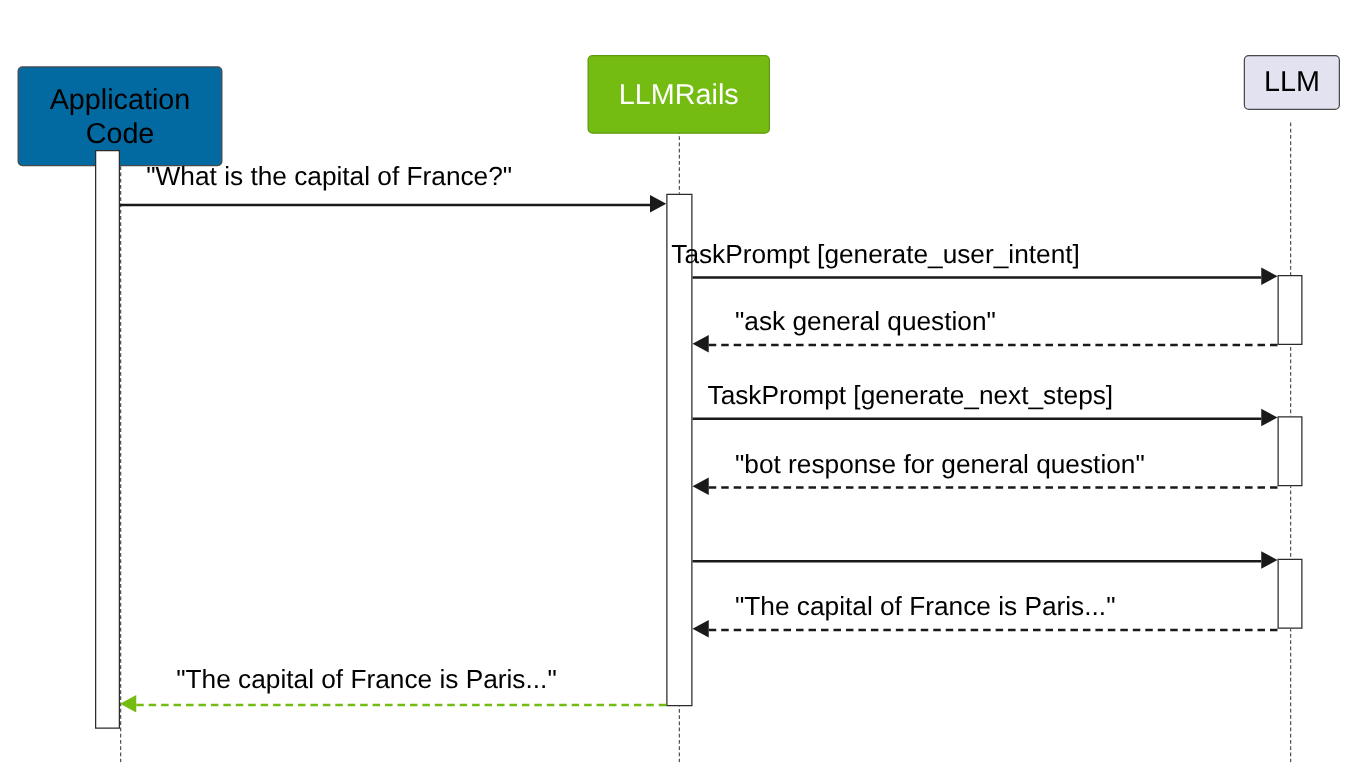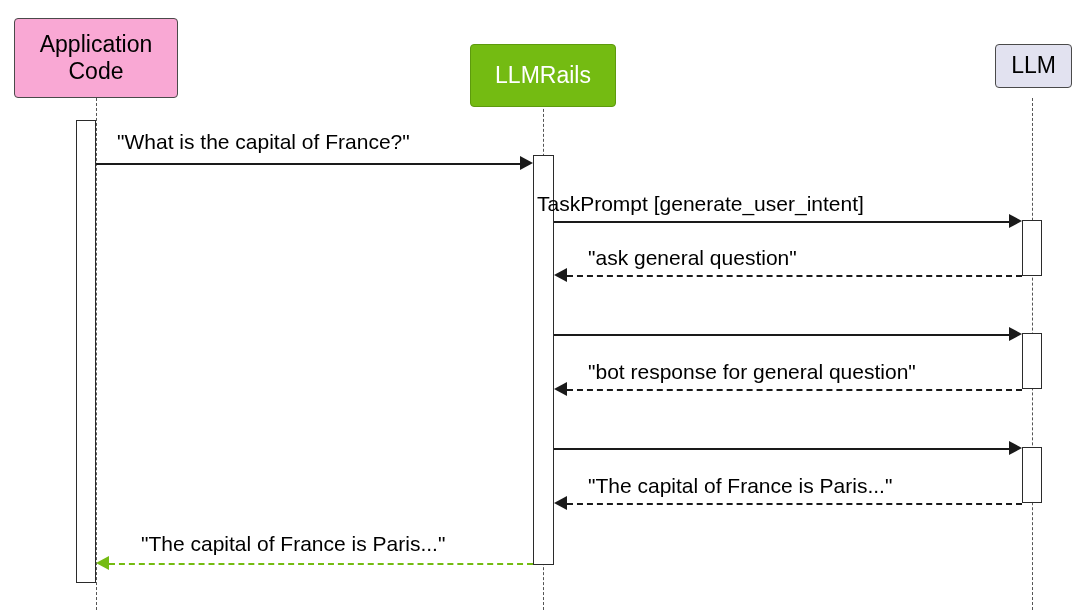--- a/index.html
+++ b/index.html
@@ -27,21 +27,22 @@
     display: flex;
     align-items: center;
     justify-content: center;
     text-align: center;
     font-size: 23px;
     line-height: 1.18;
     color: #000000;
     white-space: pre-line;
   }
   .participant.actor-app {
-    background: #f9a8d4;
+    background: #0369a1;
+    margin-top: 35px;
   }
   .participant.actor-rails {
     background: #74bb12;
     color: #ffffff;
     border: 1px solid #5d9a0d;
   }
   .participant.actor-llm {
     background: #e2e2f0;
   }
 
@@ -130,20 +131,21 @@
   <div class="arrow right" style="left:520px; top:156px;"></div>
 
   <div class="msg-label" style="left:537px; top:193px;">TaskPrompt [generate_user_intent]</div>
   <div class="msg-line" style="left:554px; top:221px; width:455px;"></div>
   <div class="arrow right" style="left:1009px; top:214px;"></div>
 
   <div class="msg-label" style="left:588px; top:247px;">"ask general question"</div>
   <div class="msg-line dashed" style="left:567px; top:275px; width:455px;"></div>
   <div class="arrow left" style="left:554px; top:268px;"></div>
 
+  <div class="msg-label" style="left:566px; top:306px;">TaskPrompt [generate_next_steps]</div>
   <div class="msg-line" style="left:554px; top:334px; width:455px;"></div>
   <div class="arrow right" style="left:1009px; top:327px;"></div>
 
   <div class="msg-label" style="left:588px; top:361px;">"bot response for general question"</div>
   <div class="msg-line dashed" style="left:567px; top:389px; width:455px;"></div>
   <div class="arrow left" style="left:554px; top:382px;"></div>
 
   <div class="msg-line" style="left:554px; top:448px; width:455px;"></div>
   <div class="arrow right" style="left:1009px; top:441px;"></div>
 

